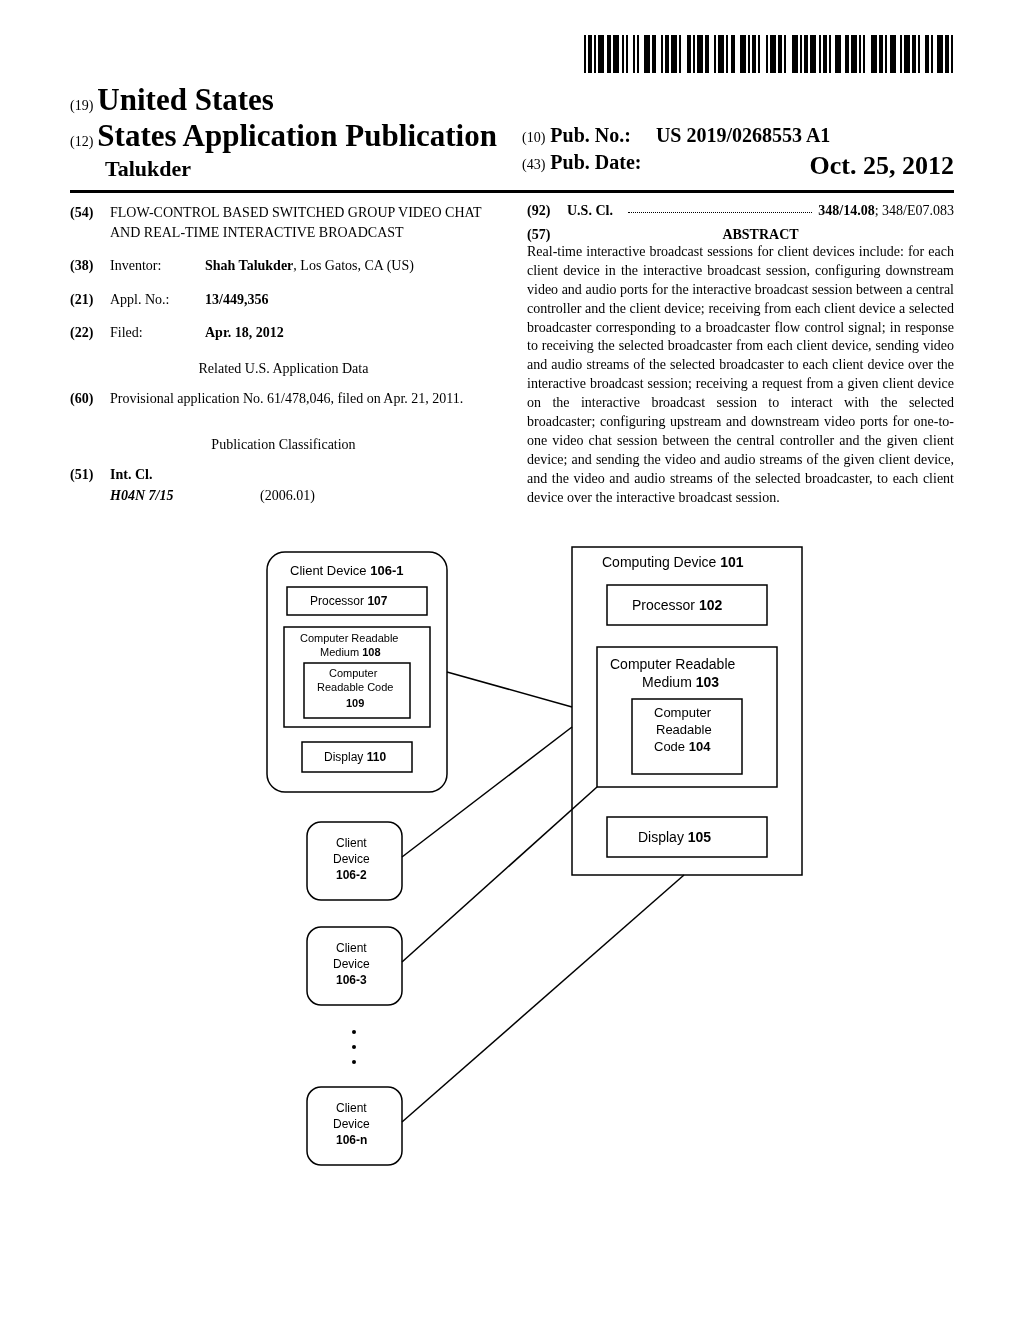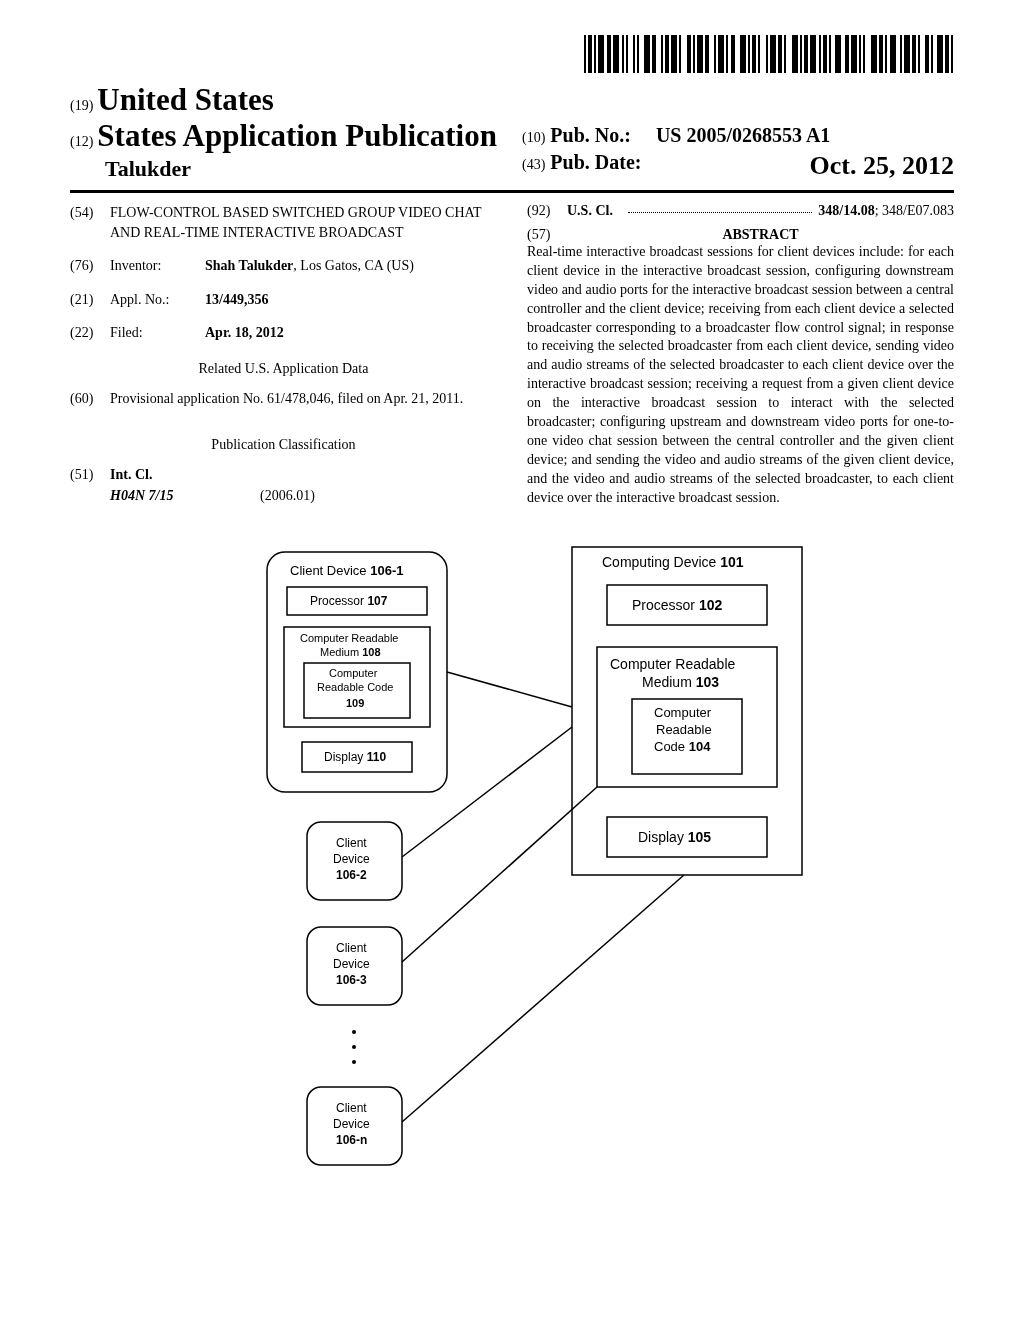--- a/index.html
+++ b/index.html
@@ -109,20 +109,21 @@
     }
     .field-row {
       display: flex;
       margin-bottom: 14px;
       font-size: 14px;
       line-height: 1.4;
     }
     .field-code {
       width: 40px;
       flex-shrink: 0;
+      font-weight: bold;
     }
     .field-label {
       width: 95px;
       flex-shrink: 0;
     }
     .field-value {
       flex: 1;
     }
     .title-text {
       font-weight: normal;
@@ -276,42 +277,42 @@
         <span class="line-12">(12)</span>
         <span class="pub-type">States Application Publication</span>
       </div>
       <div class="inventor-line">Talukder</div>
     </div>
     <div class="header-right">
       <div class="pub-no-line">
         <span class="pub-no-code">(10)</span>
         <span>Pub. No.:</span>
         &nbsp;&nbsp;&nbsp;
-        <span>US 2005/0268553 A1</span>
+        <span>US 2019/0268553 A1</span>
       </div>
       <div class="pub-date-line">
         <span class="pub-date-code">(43)</span>
         <span>Pub. Date:</span>
         <span class="pub-date-value">Oct. 25, 2012</span>
       </div>
     </div>
   </div>
 
   <hr class="hr-thick">
 
   <div class="two-col">
     <div class="col">
 
       <div class="field-row">
         <div class="field-code">(54)</div>
         <div class="title-text">FLOW-CONTROL BASED SWITCHED GROUP VIDEO CHAT AND REAL-TIME INTERACTIVE BROADCAST</div>
       </div>
 
       <div class="field-row">
-        <div class="field-code">(76)</div>
+        <div class="field-code">(38)</div>
         <div class="field-label">Inventor:</div>
         <div class="field-value">
           <span class="inventor-name">Shah Talukder</span><span>, Los Gatos, CA (US)</span>
         </div>
       </div>
 
       <div class="field-row">
         <div class="field-code">(21)</div>
         <div class="field-label">Appl. No.:</div>
         <div class="field-value appl-no">13/449,356</div>

